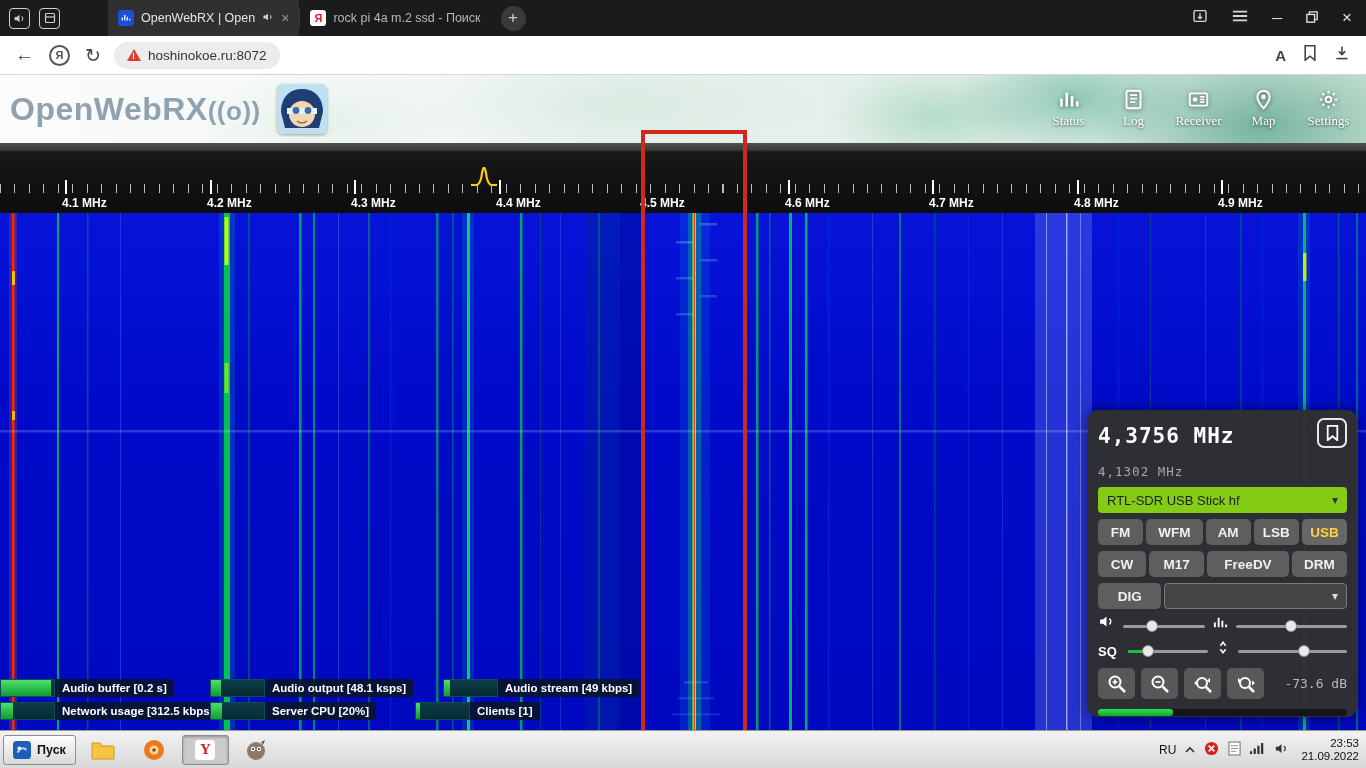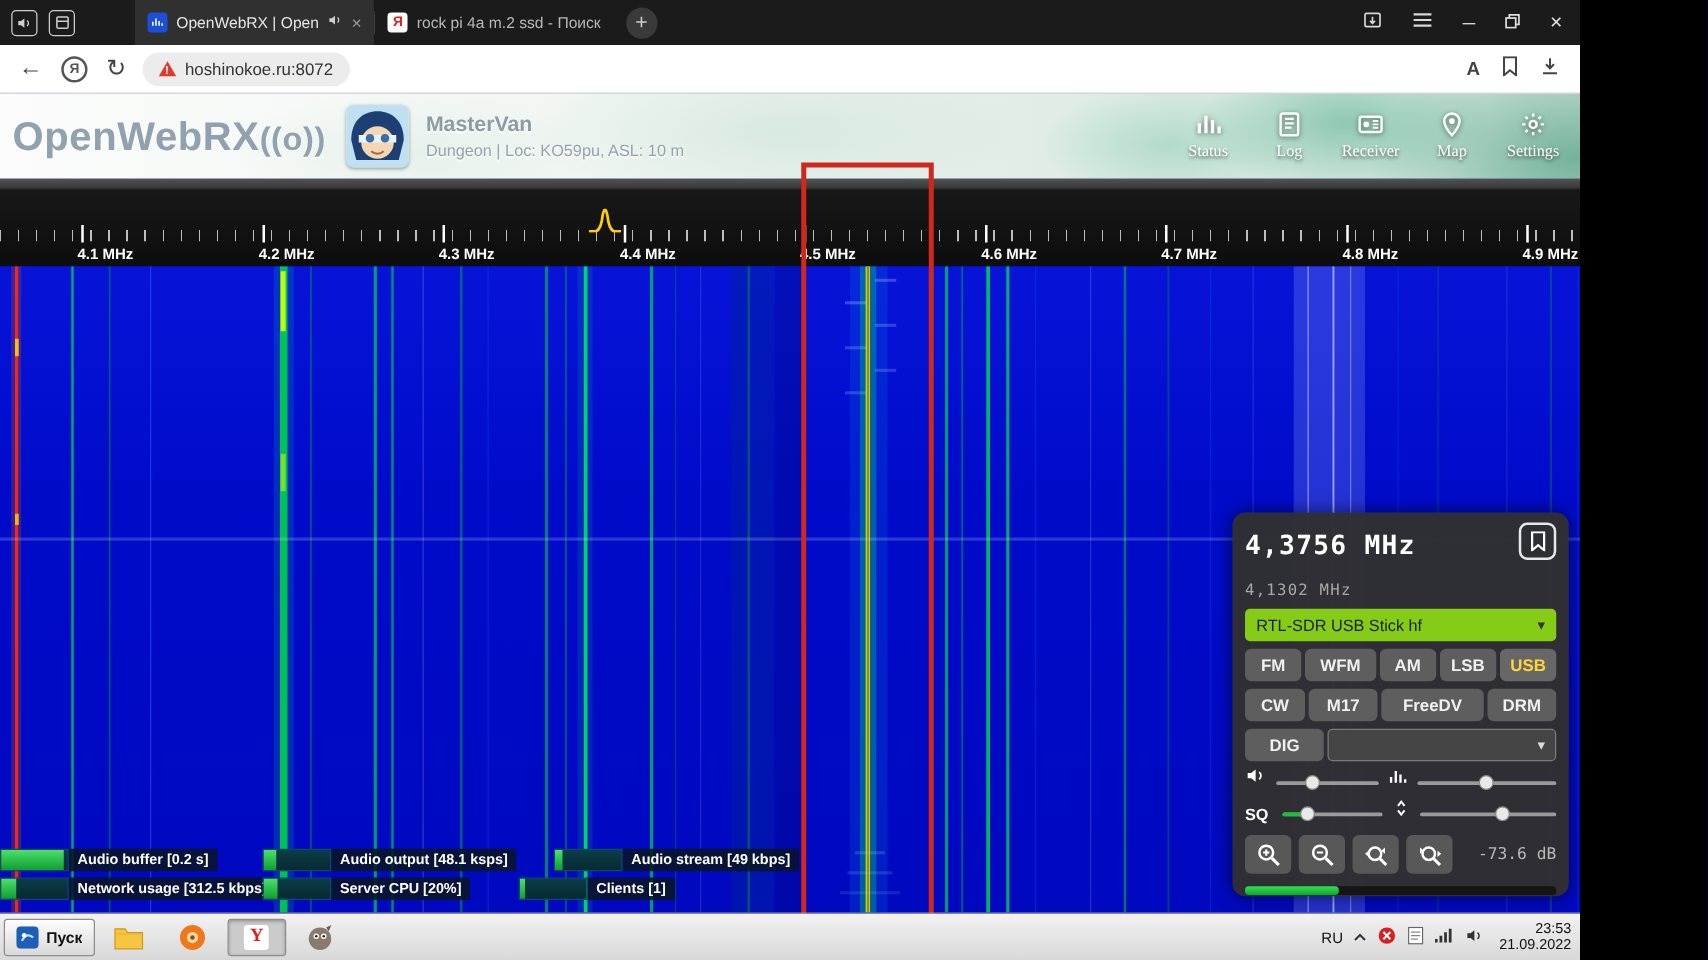--- a/index.html
+++ b/index.html
@@ -1,18 +1,18 @@
 <!DOCTYPE html>
 <html><head>
 <meta charset="utf-8">
 <style>
   * { margin:0; padding:0; box-sizing:border-box; }
   html,body { background:#000; }
   body { font-family:"Liberation Sans",sans-serif; }
-  #screen { position:relative; width:1264px; height:768px; overflow:hidden; background:#0008cf; }
+  #screen { position:relative; width:1366px; height:768px; overflow:hidden; background:#0008cf; }
 
   
   .titlebar { position:absolute; top:0; left:0; right:0; height:36px; background:#1b1b1b; display:flex; align-items:center; color:#ddd; z-index:60; }
   .tb-ico { width:21px; height:21px; border:1.5px solid #cfcfcf; border-radius:4px; margin-left:9px; display:flex; align-items:center; justify-content:center; }
   .tab { display:flex; align-items:center; height:36px; padding:0 10px; gap:7px; max-width:215px; }
   .tab.active { background:#303030; }
   .tab .fav { width:16px; height:16px; border-radius:3px; display:flex; align-items:center; justify-content:center; flex:0 0 16px; }
   .tab .tlabel { font-size:12.5px; white-space:nowrap; overflow:hidden; color:#e6e6e6; max-width:130px; }
   .tab .tclose { color:#9a9a9a; font-size:14px; }
   .tabsep { width:1px; height:18px; background:#3d3d3d; }
@@ -203,24 +203,20 @@
       <svg width="50" height="50" viewBox="0 0 50 50">
           <rect width="50" height="50" fill="#bfe0f0"></rect>
           <path d="M4 28C4 12 14 5 25 5s21 7 21 23l-4 16H8z" fill="#1d3f74"></path>
           <circle cx="25" cy="30" r="13" fill="#f4d6b4"></circle>
           <path d="M10 24h30v6H10z" fill="#e8f2f8"></path>
           <circle cx="19" cy="26.5" r="3.4" fill="#3a6ea8"></circle>
           <circle cx="31" cy="26.5" r="3.4" fill="#3a6ea8"></circle>
           <path d="M20 37q5 4 10 0" stroke="#9a6a4a" stroke-width="1.6" fill="none"></path>
         </svg>
     </div>
-    <div class="rx-title">
-      <div class="rxname">MasterVan</div>
-      <div class="rxinfo">Dungeon | Loc: KO59pu, ASL: 10 m</div>
-    </div>
     <div class="hdr-nav">
       <div class="nav-item">
         <svg width="21" height="21" viewBox="0 0 24 24">
             <path d="M4 20V11M10 20V4M16 20V8M22 20V14" stroke="#fff" stroke-width="3"></path>
           </svg>
         <span>Status</span>
       </div>
       <div class="nav-item">
         <svg width="21" height="21" viewBox="0 0 24 24">
             <rect x="4" y="2" width="16" height="20" rx="2" fill="none" stroke="#fff" stroke-width="2.2"></rect>

